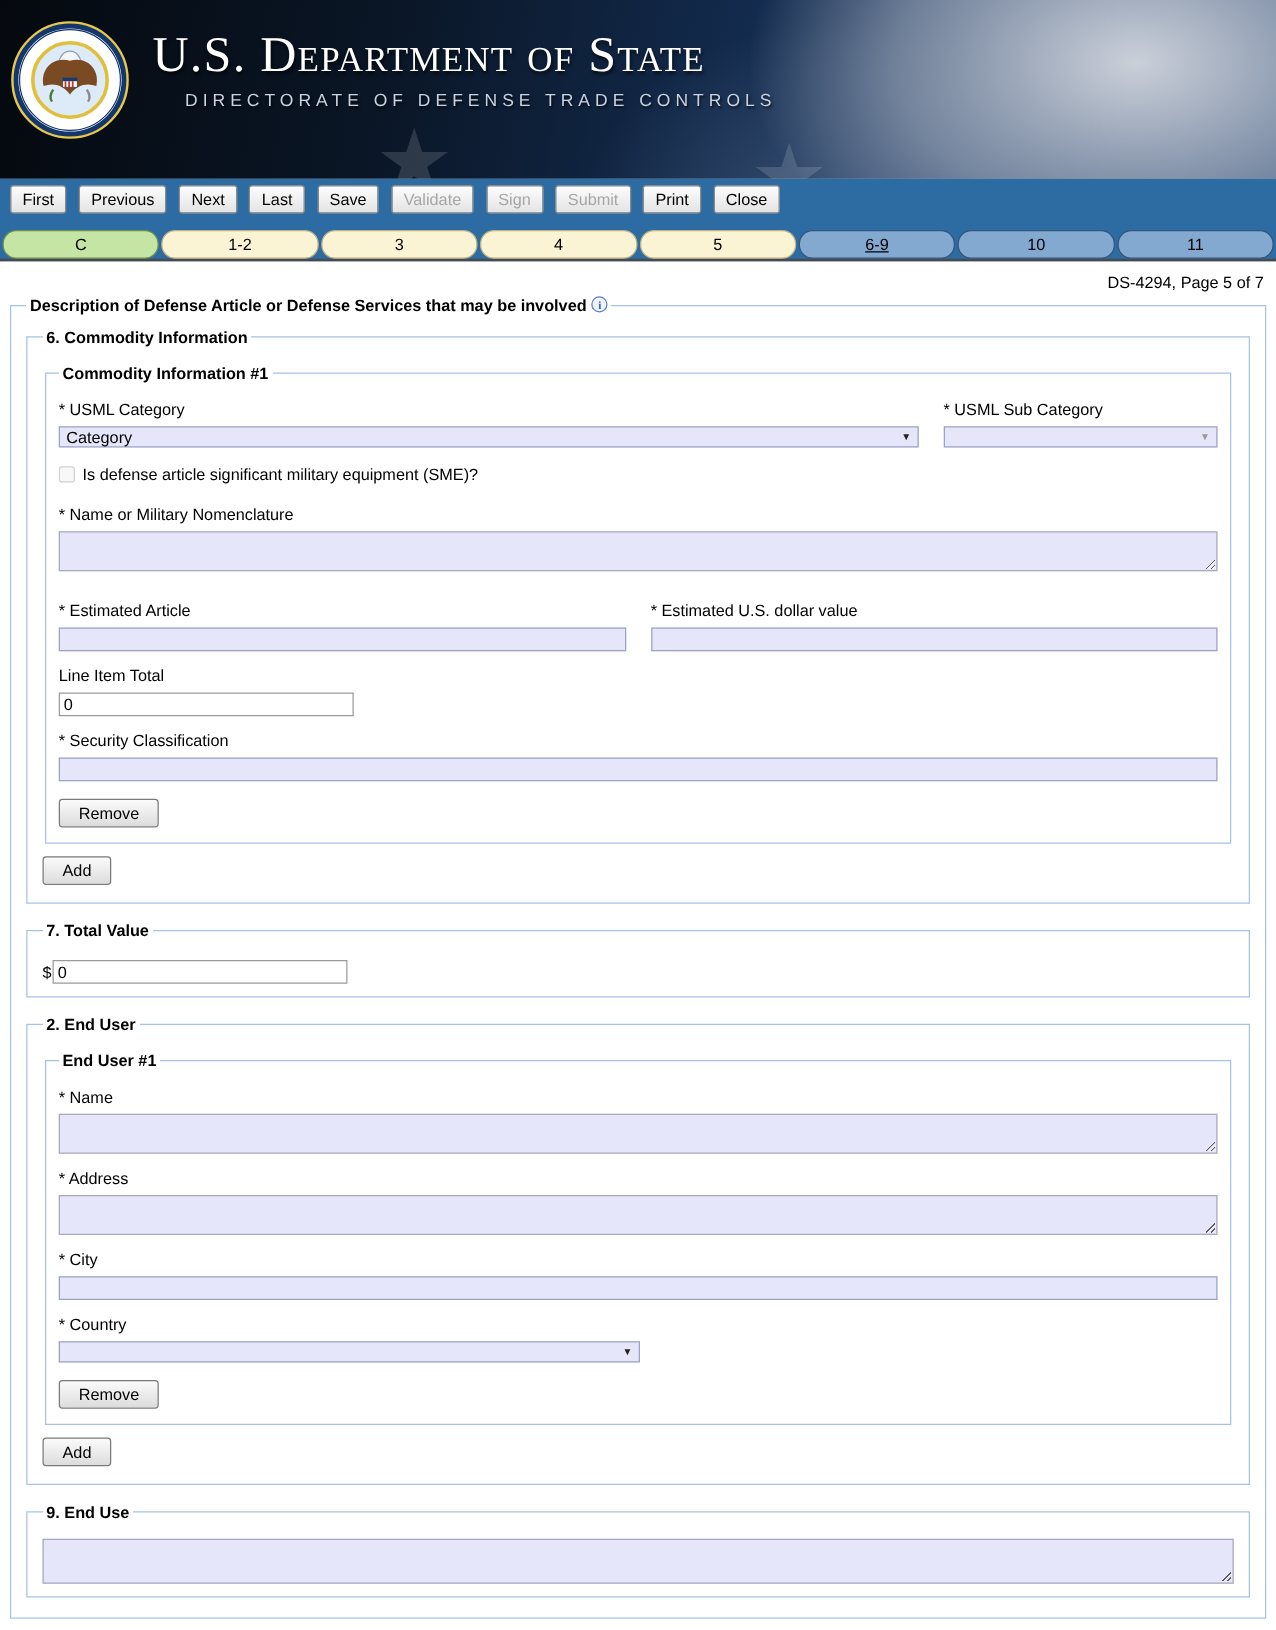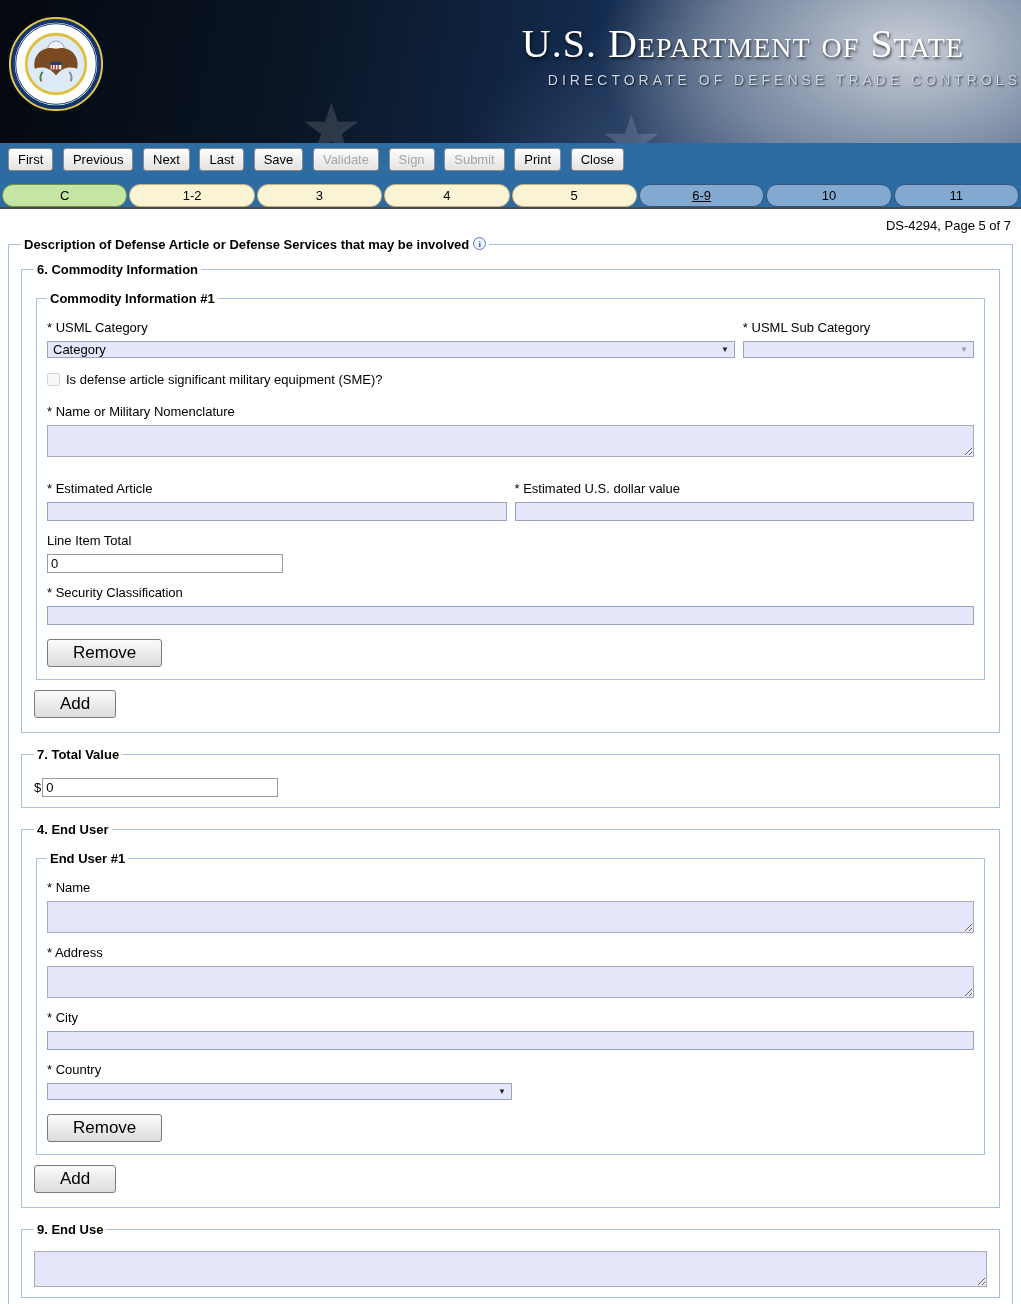--- a/index.html
+++ b/index.html
@@ -18,21 +18,21 @@
     height:143px;
     overflow:hidden;
     background:
       radial-gradient(ellipse 430px 270px at 89% 35%, rgba(210,214,222,0.96), rgba(165,175,190,0.6) 45%, rgba(40,60,95,0) 72%),
       radial-gradient(ellipse 300px 220px at 66% 120%, rgba(120,140,170,0.35), rgba(0,0,0,0) 70%),
       linear-gradient(100deg, #05090f 0%, #0a1626 30%, #132b4e 58%, #1d3a66 78%, #20406e 100%);
   }
   .hdr .star {
     position:absolute; color:rgba(255,255,255,0.14); font-size:70px; pointer-events:none;
   }
-  .hdr-inner { display:flex; align-items:flex-start; padding:14px 0 0 8px;justify-content:space-between; }
+  .hdr-inner { display:flex; align-items:flex-start; padding:14px 0 0 8px; }
   .seal { width:96px; height:96px; flex:0 0 auto; margin-top:2px; }
   .titles { margin-left:18px; padding-top:10px; }
   .title-main {
     font-family:"Liberation Serif", "DejaVu Serif", serif;
     font-variant:small-caps;
     font-size:40px; line-height:40px;
     color:#ffffff; letter-spacing:1px;
     text-shadow:1px 2px 3px rgba(0,0,0,0.7);
   }
   .title-sub {
@@ -97,21 +97,21 @@
   }
   legend { font-weight:bold; font-size:13px; padding:0 3px; }
   fieldset.outer { padding:2px 12px 8px 12px; }
   fieldset.inner { margin:8px 0 6px 0; }
   fieldset.item  { margin:10px 2px 8px 2px; padding:4px 10px 12px 10px; }
   fieldset.sec   { margin:14px 0 8px 0; }
 
   .lbl { display:block; margin:12px 0 6px 0; }
   .lbl.first { margin-top:10px; }
 
-  .field-row { display:flex; gap:8px;justify-content:flex-end; }
+  .field-row { display:flex; gap:20px;justify-content:flex-end; }
   .col-usml { flex:0 0 74.2%; }
   .col-sub  { flex:1 1 auto; }
 
   .sel {
     display:flex; align-items:center; justify-content:space-between;
     background:#e6e6fa;
     border:1px solid #9ba3c2;
     height:17px;
     padding:0 5px;
     font-size:13px;
@@ -145,25 +145,25 @@
     font-family:"Liberation Sans", sans-serif;
     font-size:13px;
     resize:both;
     display:block;
   }
   .chk-row { margin:14px 0 17px 0; display:flex; align-items:center; }
   .chk-row input { margin:0 6px 0 0; }
 
   .btn {
     font-family:"Liberation Sans", sans-serif;
-    font-size:17px;
+    font-size:13px;
     background:linear-gradient(#fbfbfb, #dcdcdc);
     border:1px solid #7a7a7a;
     border-radius:3px;
-    padding:3px 25px;
+    padding:3px 15px;
     cursor:pointer;
   }
   .btn-remove { margin-top:14px; }
   .btn-add { margin:2px 0 4px 0; }
 
   .money-row { display:flex; align-items:center; margin-top:12px; }
   .money-row .cur { margin-right:1px; }
   .w-240 { width:236px; }
   .country-sel { width:465px; }
   .half { flex:1 1 0; }
@@ -300,21 +300,21 @@
 
   <fieldset class="sec">
     <legend>7. Total Value</legend>
     <div class="money-row">
       <span class="cur">$</span>
       <input class="inp-white w-240" value="0" style="">
     </div>
   </fieldset>
 
   <fieldset class="sec">
-    <legend>4. End User</legend>
+    <legend>2. End User</legend>
 
     <fieldset class="item">
       <legend>End User #1</legend>
 
       <label class="lbl first">* Name</label>
       <textarea class="ta" style=""></textarea>
 
       <label class="lbl">* Address</label>
       <textarea class="ta" style=""></textarea>
 

